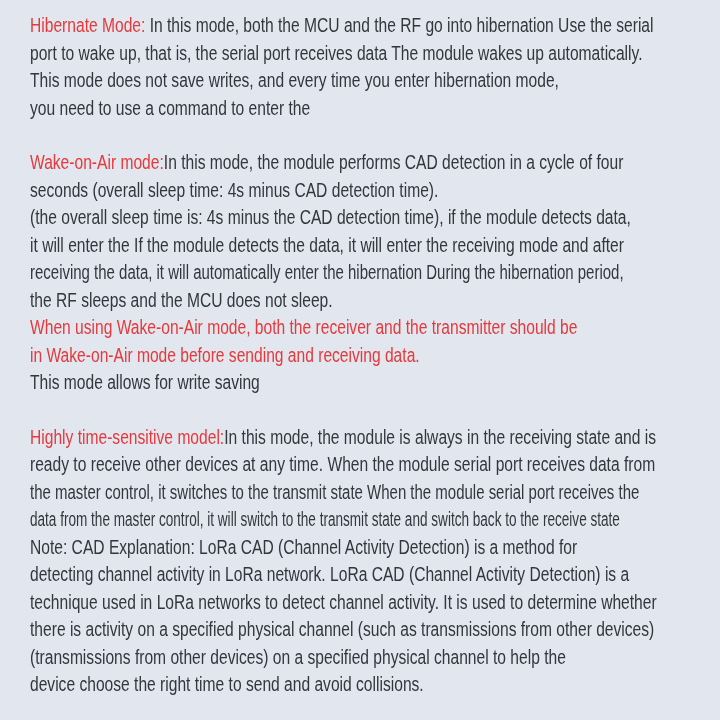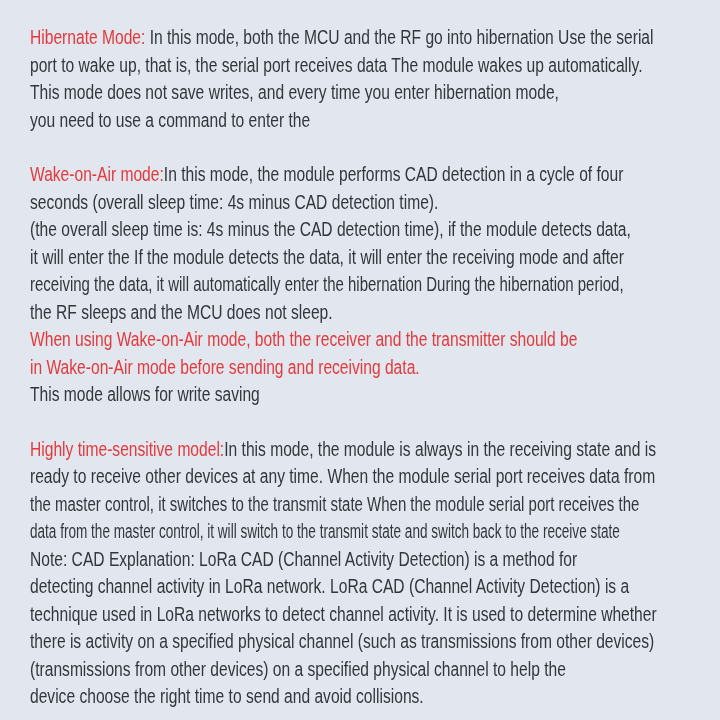--- a/index.html
+++ b/index.html
@@ -12,21 +12,21 @@
     padding: 0;
     width: 720px;
     height: 720px;
     background: var(--page-bg);
     overflow: hidden;
   }
   .doc {
     box-sizing: border-box;
     width: 720px;
     height: 720px;
-    padding: 24px 0 0 30px;
+    padding: 12px 0 0 30px;
     border-radius: 21px;
   }
   .doc-scale {
     width: 852px;
     transform: scaleX(0.78);
     transform-origin: 0 0;
     font-family: "Liberation Sans", sans-serif;
     font-size: 20px;
     line-height: 27.5px;
     color: var(--text-color);

